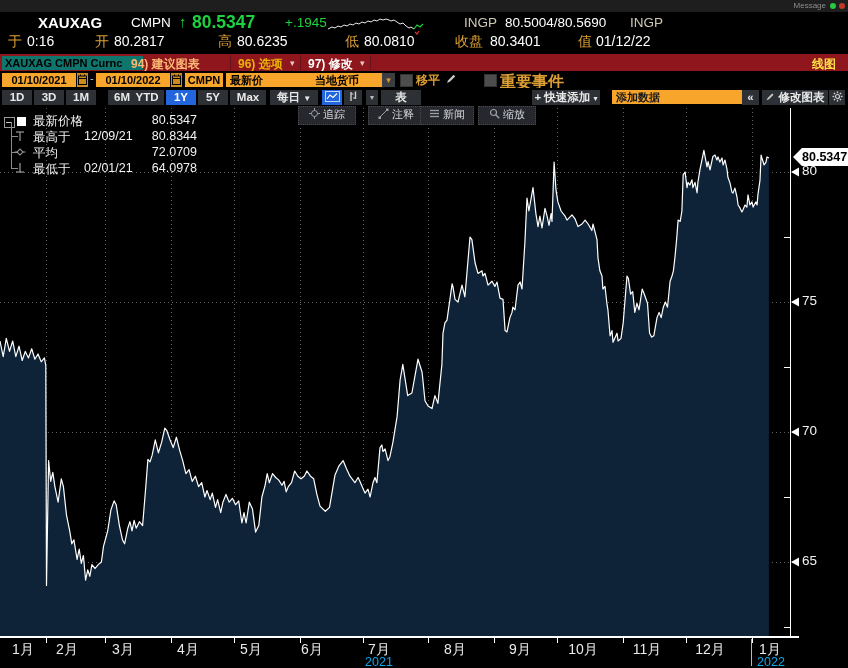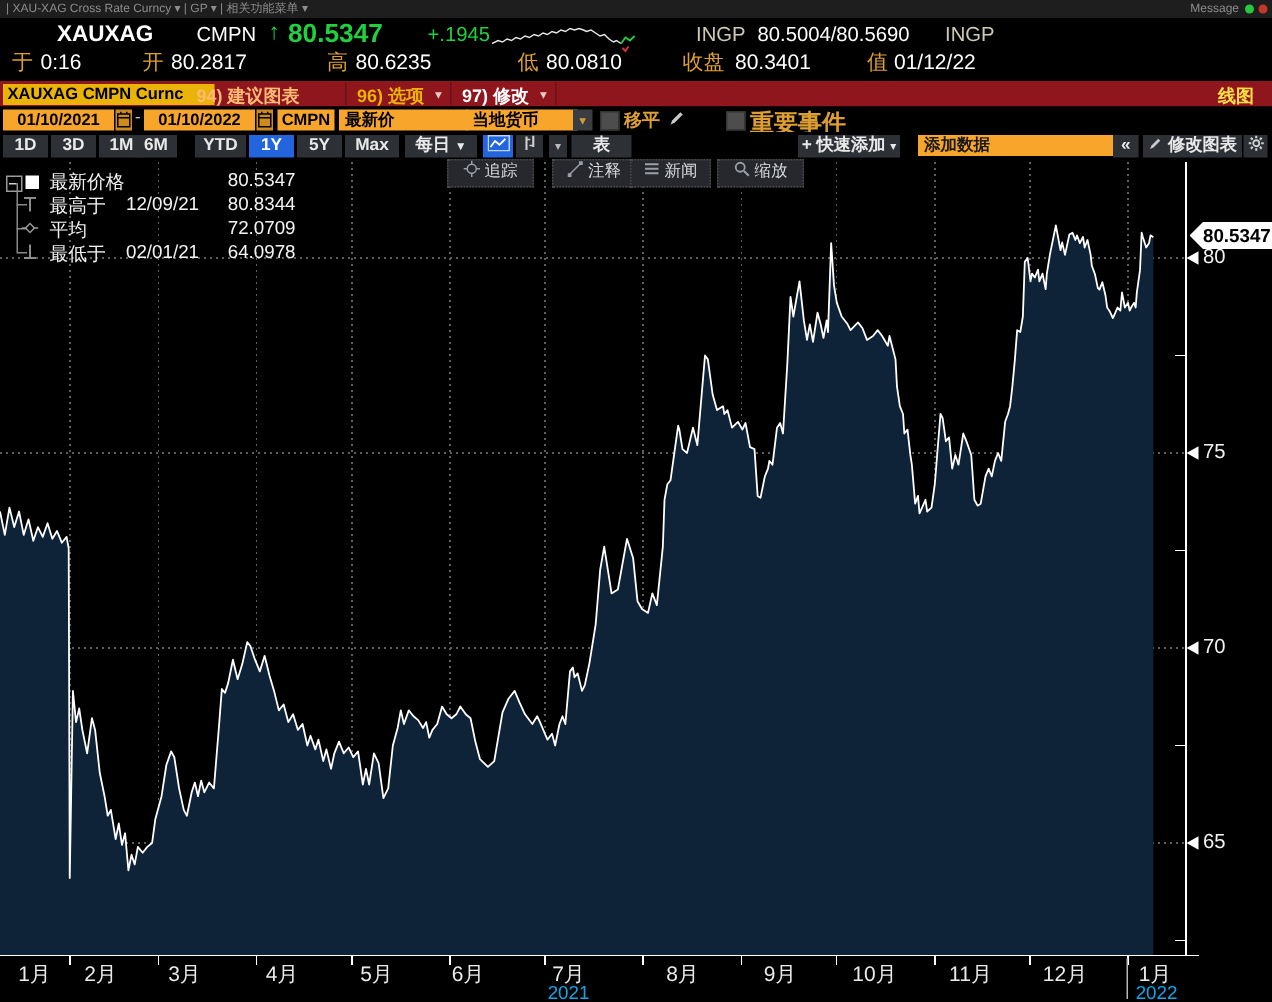--- a/index.html
+++ b/index.html
@@ -11,21 +11,21 @@
   #titlebar{left:0;top:0;width:848px;height:12px;background:#1e1e1e;color:#8d8d8d;
             font-size:8px;line-height:12px;}
   #titlebar .lft{position:absolute;left:4px;top:0;}
   #titlebar .rgt{position:absolute;right:22px;top:0;}
   .dot{position:absolute;top:3px;width:6px;height:6px;border-radius:50%;}
   
   .w{color:#fff;} .amb{color:#dd9f33;} .grn{color:#1fd13f;} .dim{color:#cfc9b4;}
   .q1{font-size:15px;} .q2{font-size:14px;}
   
   #redbar{left:0;top:54px;width:848px;height:17px;background:#8e161c;}
-  .sec-input{position:absolute;left:2px;top:1.5px;width:138px;height:14px;background:#eab308;
+  .sec-input{position:absolute;left:2px;top:1.5px;width:138px;height:14px;background:#0f766e;
              color:#000;font-size:11px;font-weight:bold;line-height:14px;padding-left:3px;
              overflow:hidden;border:0;}
   .redtxt{position:absolute;top:2px;font-size:12px;font-weight:bold;}
   .redsep{position:absolute;top:1px;width:1px;height:15px;background:#66121a;}
   
   .obox{position:absolute;top:1.5px;height:14px;background:#f7a52b;color:#000;
         font-size:11px;font-weight:bold;line-height:14px;overflow:hidden;}
   .cal{position:absolute;top:1.5px;width:11px;height:14px;background:#cf8a1f;}
   .cb{position:absolute;width:11px;height:11px;background:#4d4d4d;border:1px solid #353535;}
   .g-tile{position:absolute;top:1.5px;height:14px;background:#3a3d42;color:#d89a2e;
@@ -50,21 +50,20 @@
             font-size:12.5px;font-weight:bold;line-height:18px;padding-left:9px;
             clip-path:polygon(0 50%,14% 0,100% 0,100% 100%,14% 100%);}
   #yearsep{left:751px;top:639px;width:1px;height:27px;background:#b9b9b9;}
   .node{position:absolute;width:9px;height:9px;border:1px solid #9a9a9a;background:#000;}
   .node:after{content:"";position:absolute;left:1px;top:3.5px;width:5px;height:1px;background:#cfcfcf;}
 </style>
 </head>
 <body>
 
 <div id="titlebar" class="abs">
-  <span class="lft">| XAU-XAG Cross Rate Curncy ▾ | GP ▾ | 相关功能菜单 ▾</span>
   <span class="rgt">Message</span>
   <span class="dot" style="right:12px;background:#27c93f"></span>
   <span class="dot" style="right:3px;background:#c0392b"></span>
 </div>
 
 <div class="abs w q1" style="left:38px;top:14px;font-weight:bold">XAUXAG</div>
 <div class="abs w" style="left:131px;top:15px;font-size:13.5px">CMPN</div>
 <div class="abs grn" style="left:179px;top:13px;font-size:15px;font-weight:bold">↑</div>
 <div class="abs grn" style="left:192px;top:12px;font-size:17.5px;font-weight:bold">80.5347</div>
 <div class="abs grn" style="left:285px;top:15px;font-size:13.5px">+.1945</div>
@@ -133,21 +132,21 @@
       <path d="M2 10 L3.2 7.2 L8.6 1.8 L10.2 3.4 L4.8 8.8 Z" fill="#c9c9c9"></path>
     </svg>
   <div class="cb" style="left:484px;top:3px"></div>
   <div class="abs amb" style="left:500px;top:1px;font-size:16px;font-weight:bold">重要事件</div>
 </div>
 
 <div class="abs" style="left:0;top:88px;width:848px;height:18px;background:#000">
   <div class="tile" style="left:2px;width:30px">1D</div>
   <div class="tile" style="left:34px;width:30px">3D</div>
   <div class="tile" style="left:66px;width:30px">1M</div>
-  <div class="tile" style="left:90px;width:28px">6M</div>
+  <div class="tile" style="left:108px;width:28px">6M</div>
   <div class="tile" style="left:130px;width:34px">YTD</div>
   <div class="tile blue" style="left:166px;width:30px">1Y</div>
   <div class="tile" style="left:198px;width:30px">5Y</div>
   <div class="tile" style="left:230px;width:36px">Max</div>
   <div class="tile" style="left:270px;width:48px">
     <span>每日</span>
     <span style="font-size:8px">▼</span>
   </div>
   <div class="tile blue" style="left:322px;width:20px">
     <svg width="15" height="11" viewBox="0 0 15 11" style="vertical-align:-1px">

